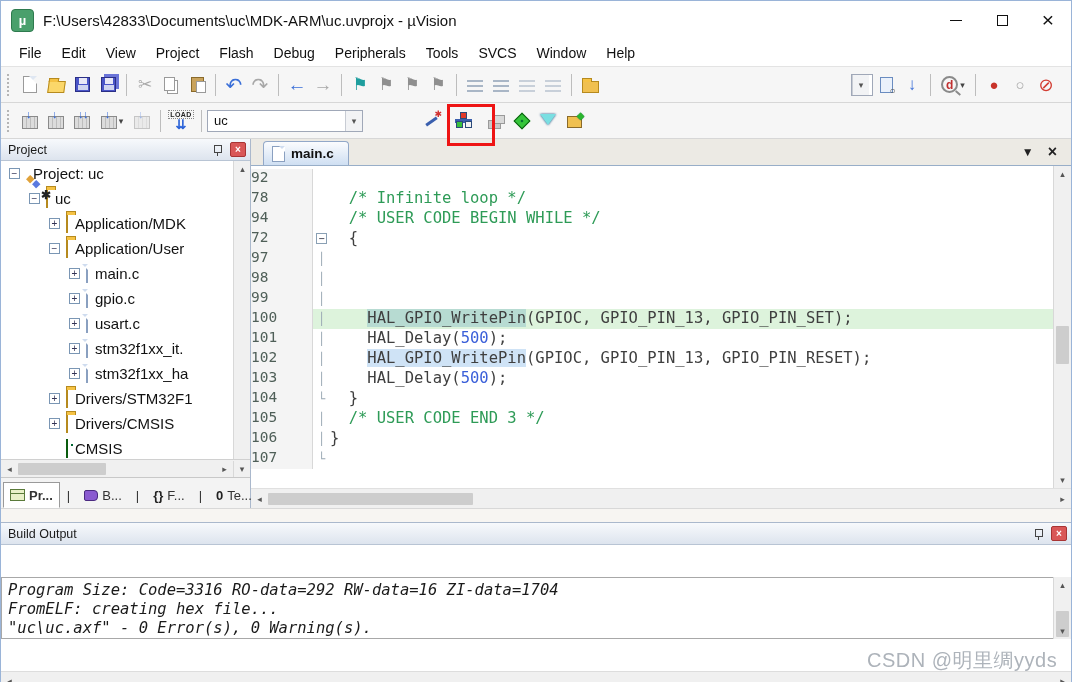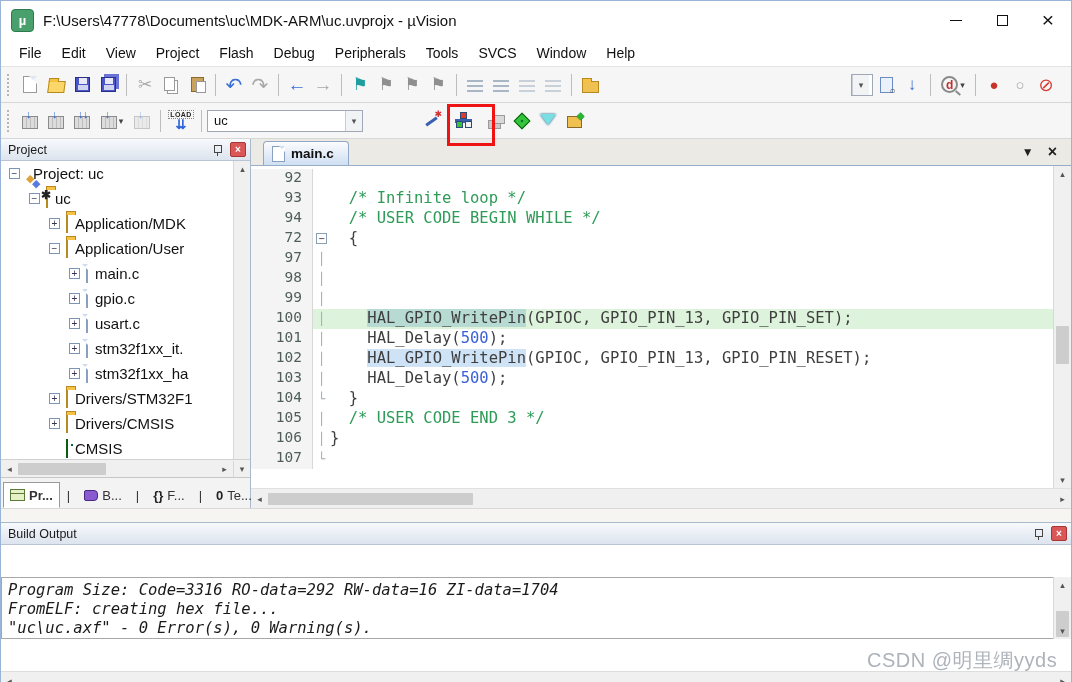--- a/index.html
+++ b/index.html
@@ -107,21 +107,21 @@
 
   
   .editor { flex:1; display:flex; flex-direction:column; overflow:hidden; background:#fff; }
   .edit-tabbar { height:27px; background:#eceae4; display:flex; align-items:flex-end; border-bottom:1px solid #98aec8; flex:0 0 auto; padding-left:12px; }
   .etab { height:24px; display:flex; align-items:center; gap:6px; padding:0 14px 0 8px; background:linear-gradient(#fdfevf,#d4e2f4); background:linear-gradient(#fbfcfe,#cfdff2); border:1px solid #92a8c8; border-bottom:none; border-radius:4px 4px 0 0; font-size:13.5px; font-weight:bold; color:#111; }
   .etab-right { margin-left:auto; display:flex; align-items:center; gap:14px; padding:0 14px 4px 0; }
   .etab-right .g { font-size:12px; color:#222; }
   .code-wrap { flex:1; display:flex; overflow:hidden; position:relative; }
   .code-area { flex:1; overflow:hidden; font-family:"DejaVu Sans Mono", monospace; font-size:15.5px; padding-top:3px; }
   .cl { height:20px; display:flex; white-space:pre; }
-  .lnum { width:62px; flex:0 0 auto; text-align:right; padding-right:10px; color:#4f5f58; background:#f4f4f4; border-right:1px solid #d8d8d8; font-size:14.5px; }
+  .lnum { width:62px; flex:0 0 auto; text-align:left; padding-right:10px; color:#4f5f58; background:#f4f4f4; border-right:1px solid #d8d8d8; font-size:14.5px; }
   .fold { width:17px; flex:0 0 auto; text-align:center; color:#9aa8b4; font-size:12px; line-height:20px; }
   .fold .fbox { display:inline-block; width:11px; height:11px; border:1px solid #8aa0b4; background:#fff; color:#334; font-size:10px; line-height:9px; vertical-align:1px; }
   .ccontent { flex:1; color:#3f3f3f; }
   .cl.bg-g .ccontent, .cl.bg-g .fold { background:#ddf3dc; }
   .t-c { color:#2e9b57; }
   .t-k { color:#2323d2; }
   .t-n { color:#3a5fd9; }
   .t-hg { background:#b7dbd2; }
   .t-hb { background:#cfe3f6; }
   .vscroll-edit { width:18px; flex:0 0 auto; background:#f0f0f0; border-left:1px solid #d8d8d8; position:relative; }
@@ -150,21 +150,21 @@
   .red-annotation { position:absolute; left:446px; top:103px; width:48px; height:42px; border:3px solid #ee1414; z-index:50; pointer-events:none; }
   .watermark { position:absolute; left:866px; top:646px; font-size:20px; color:#adb3ba; z-index:40; letter-spacing:.5px; }
 </style>
 </head>
 <body>
 
 <div class="window">
 
   <div class="titlebar">
     <div class="app-logo">µ</div>
-    <div class="title-text">F:\Users\47778\Documents\uc\MDK-ARM\uc.uvprojx - µVision</div>
+    <div class="title-text">F:\Users\42833\Documents\uc\MDK-ARM\uc.uvprojx - µVision</div>
     <div class="win-controls">
       <div class="win-btn">
           <span class="glyph-min"></span>
         </div>
       <div class="win-btn">
           <span class="glyph-max"></span>
         </div>
       <div class="win-btn">
           <span style="font-size:21px;">×</span>
         </div>
@@ -460,21 +460,21 @@
           <span>main.c</span>
         </div>
         <div class="etab-right">
           <span class="g">▼</span>
           <span class="g" style="font-size:16px;font-weight:bold;">×</span>
         </div>
       </div>
       <div class="code-wrap">
         <div class="code-area" id="code">
             <div class="cl"><span class="lnum">92</span><span class="fold"></span><span class="ccontent"></span></div>
-            <div class="cl"><span class="lnum">93</span><span class="fold"></span><span class="ccontent"><span>  </span><span class="t-c">/* Infinite loop */</span></span></div>
+            <div class="cl"><span class="lnum">78</span><span class="fold"></span><span class="ccontent"><span>  </span><span class="t-c">/* Infinite loop */</span></span></div>
             <div class="cl"><span class="lnum">94</span><span class="fold"></span><span class="ccontent"><span>  </span><span class="t-c">/* USER CODE BEGIN WHILE */</span></span></div>
             <div class="cl"><span class="lnum">72</span><span class="fold"><span class="fbox">−</span></span><span class="ccontent"><span>  {</span></span></div>
             <div class="cl"><span class="lnum">97</span><span class="fold">│</span><span class="ccontent"><span>    </span></span></div>
             <div class="cl"><span class="lnum">98</span><span class="fold">│</span><span class="ccontent"></span></div>
             <div class="cl"><span class="lnum">99</span><span class="fold">│</span><span class="ccontent"><span>    </span></span></div>
             <div class="cl bg-g"><span class="lnum">100</span><span class="fold">│</span><span class="ccontent"><span>    </span><span class="t-hg">HAL_GPIO_WritePin</span><span>(GPIOC, GPIO_PIN_13, GPIO_PIN_SET);</span></span></div>
             <div class="cl"><span class="lnum">101</span><span class="fold">│</span><span class="ccontent"><span>    </span><span>HAL_Delay(</span><span class="t-n">500</span><span>);</span></span></div>
             <div class="cl"><span class="lnum">102</span><span class="fold">│</span><span class="ccontent"><span>    </span><span class="t-hb">HAL_GPIO_WritePin</span><span>(GPIOC, GPIO_PIN_13, GPIO_PIN_RESET);</span></span></div>
             <div class="cl"><span class="lnum">103</span><span class="fold">│</span><span class="ccontent"><span>    </span><span>HAL_Delay(</span><span class="t-n">500</span><span>);</span></span></div>
             <div class="cl"><span class="lnum">104</span><span class="fold">└</span><span class="ccontent"><span>  }</span></span></div>

